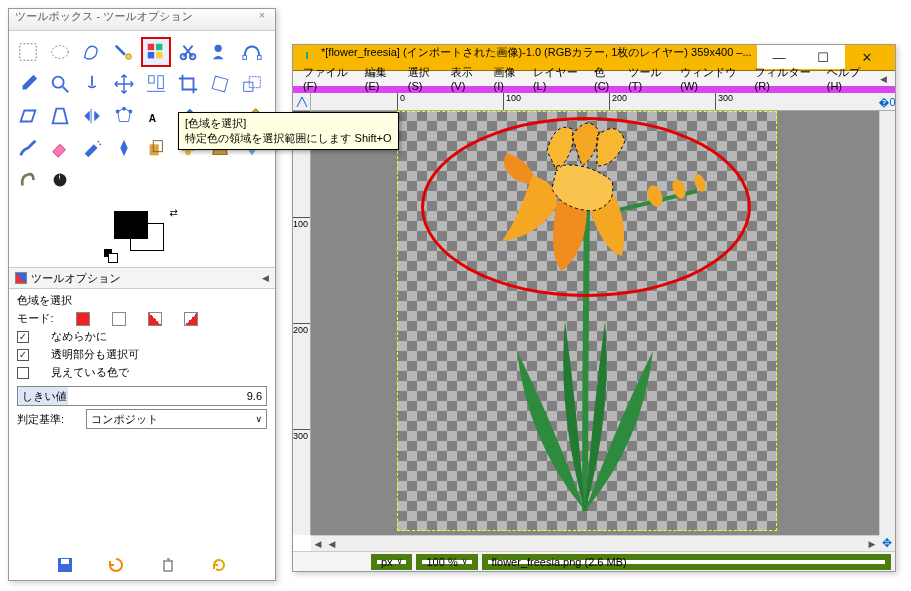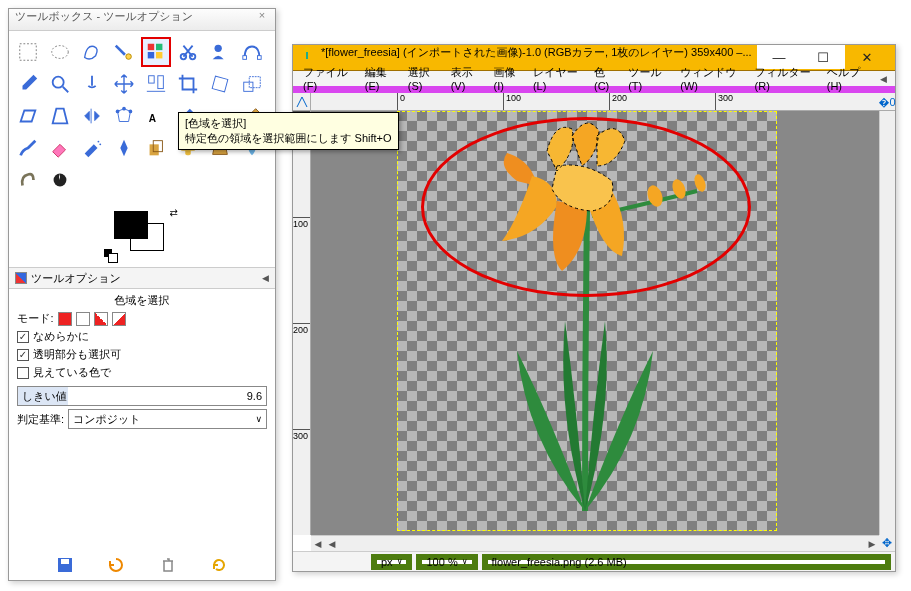--- a/index.html
+++ b/index.html
@@ -18,22 +18,22 @@
 .fgbg { width: 80px; height: 60px; margin: 6px auto 2px auto; position: relative; }
 .fgbg .bg { position: absolute; left: 28px; top: 18px; width: 34px; height: 28px; background: #fff; border: 1px solid #000; }
 .fgbg .fg { position: absolute; left: 12px; top: 6px; width: 34px; height: 28px; background: #000; border: 1px solid #000; }
 .fgbg .sw { position: absolute; right: 4px; top: 2px; font-size: 10px; }
 .fgbg .mini { position: absolute; left: 2px; bottom: 2px; width: 14px; height: 14px; }
 .fgbg .mini::before { content:""; position:absolute; left:0; top:0; width:8px; height:8px; background:#000; }
 .fgbg .mini::after { content:""; position:absolute; right:0; bottom:0; width:8px; height:8px; background:#fff; border:1px solid #000; }
 
 .opt-header { height: 22px; border-top: 1px solid #ccc; border-bottom: 1px solid #ccc; display: flex; align-items: center; padding: 0 6px; background: #f4f4f4; }
 .opt-header .tri { margin-left: auto; font-size: 9px; color: #555; }
-.opt-body { padding: 4px 8px; text-align: center; }
-.opt-row { display: flex; align-items: center; gap: 4px; margin: 3px 0; }
+.opt-body { padding: 4px 8px; }
+.opt-row { display: flex; align-items: center; gap: 22px; margin: 3px 0; }
 .mode-sw { width: 14px; height: 14px; border: 1px solid #888; background: #e22; display:inline-block; }
 .mode-sw.b { background:#fff; }
 .mode-sw.c { background:linear-gradient(45deg,#e22 50%,#fff 50%); }
 .mode-sw.d { background:linear-gradient(-45deg,#e22 50%,#fff 50%); }
 .chk { width: 12px; height: 12px; border: 1px solid #555; display:inline-flex; align-items:center; justify-content:center; font-size:10px; color:#333; }
 .thresh-bar { border: 1px solid #888; height: 20px; display: flex; align-items: center; padding: 0 4px; background: linear-gradient(to right,#dce6f5 0%,#dce6f5 20%,#fff 20%,#fff 100%); }
 .thresh-bar .val { margin-left: auto; }
 .combo { border: 1px solid #888; height: 20px; display: flex; align-items: center; padding: 0 4px; flex: 1; }
 .combo .dd { margin-left: auto; font-size: 9px; }
 

